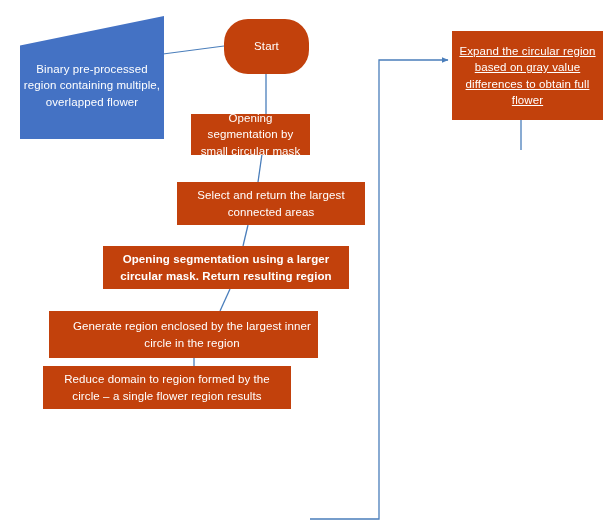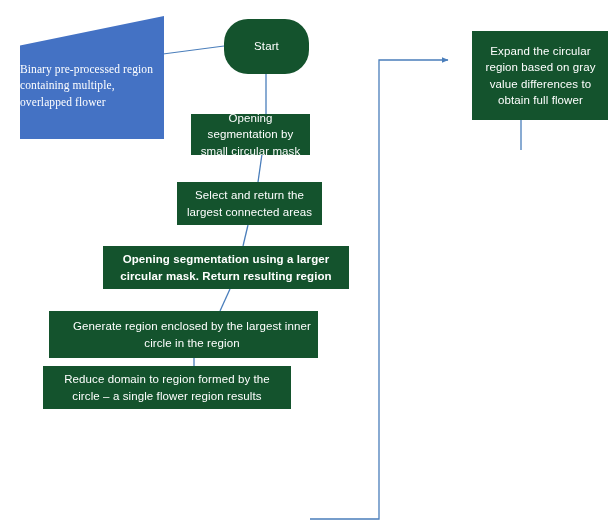--- a/index.html
+++ b/index.html
@@ -21,21 +21,21 @@
   #wires {
     position: absolute;
     left: 0;
     top: 0;
     width: 608px;
     height: 526px;
     pointer-events: none;
   }
   .node {
     position: absolute;
-    background: #14532d;
+    background: #c2410c;
     color: #ffffff;
     display: flex;
     align-items: center;
     justify-content: center;
     text-align: center;
     box-sizing: border-box;
     font-size: 11.5px;
     line-height: 1.42;
     letter-spacing: 0.1px;
     padding: 2px 6px;
@@ -62,22 +62,21 @@
     background: #4472C4;
     clip-path: polygon(0% 24.0%, 100% 0%, 100% 100%, 0% 100%);
     z-index: 0;
   }
   .data-shape .shape-text {
     position: relative;
     z-index: 1;
     width: 100%;
     padding-top: 16px;
     box-sizing: border-box;
-    text-align: left;
-    font-family: Liberation Serif, serif;
+    text-align: center;
   }
 </style>
 </head>
 <body>
 
 <div id="canvas">
 
   <svg id="wires" viewBox="0 0 608 526" width="608" height="526">
     <defs>
       <marker id="arrowhead" markerWidth="7" markerHeight="6" refX="6.5" refY="3" orient="auto" markerUnits="userSpaceOnUse">
@@ -108,34 +107,34 @@
   </div>
 
   <div class="node terminator" style="left:224px; top:19px; width:85px; height:55px;">
     <span>Start</span>
   </div>
 
   <div class="node rect" style="left:191px; top:114px; width:119px; height:41px;">
     <span>Opening segmentation by  small circular mask</span>
   </div>
 
-  <div class="node rect" style="left:177px; top:182px; width:145px; height:43px;">
+  <div class="node rect" style="left:177px; top:182px; width:188px; height:43px;">
     <span>Select and return the largest connected areas</span>
   </div>
 
   <div class="node rect" style="left:103px; top:246px; width:246px; height:43px;font-weight:bold;">
     <span>Opening segmentation using a larger circular mask. Return resulting region</span>
   </div>
 
   <div class="node rect" style="left:49px; top:311px; width:269px; height:47px;padding-left:23px;">
     <span>Generate region enclosed by the largest inner circle in the region</span>
   </div>
 
   <div class="node rect" style="left:43px; top:366px; width:248px; height:43px;">
     <span>Reduce domain to region formed by the circle – a single flower region results</span>
   </div>
 
-  <div class="node rect" style="left:472px; top:31px; width:137px; height:89px;">
+  <div class="node rect" style="left:452px; top:31px; width:151px; height:89px;text-decoration:underline;">
     <span>Expand the circular region based on gray value differences to obtain full flower</span>
   </div>
 
 
 </div>
 
 </body></html>

